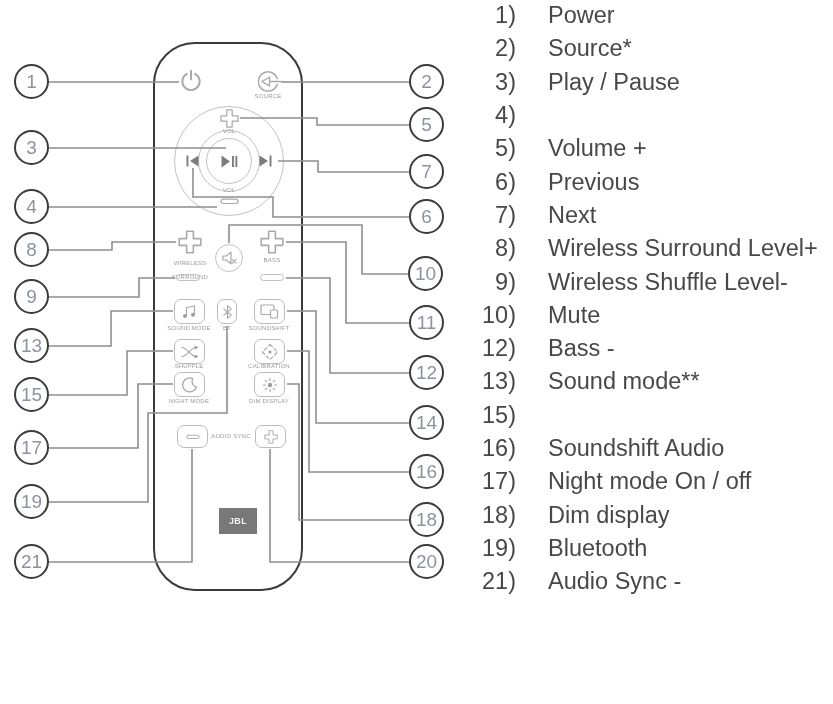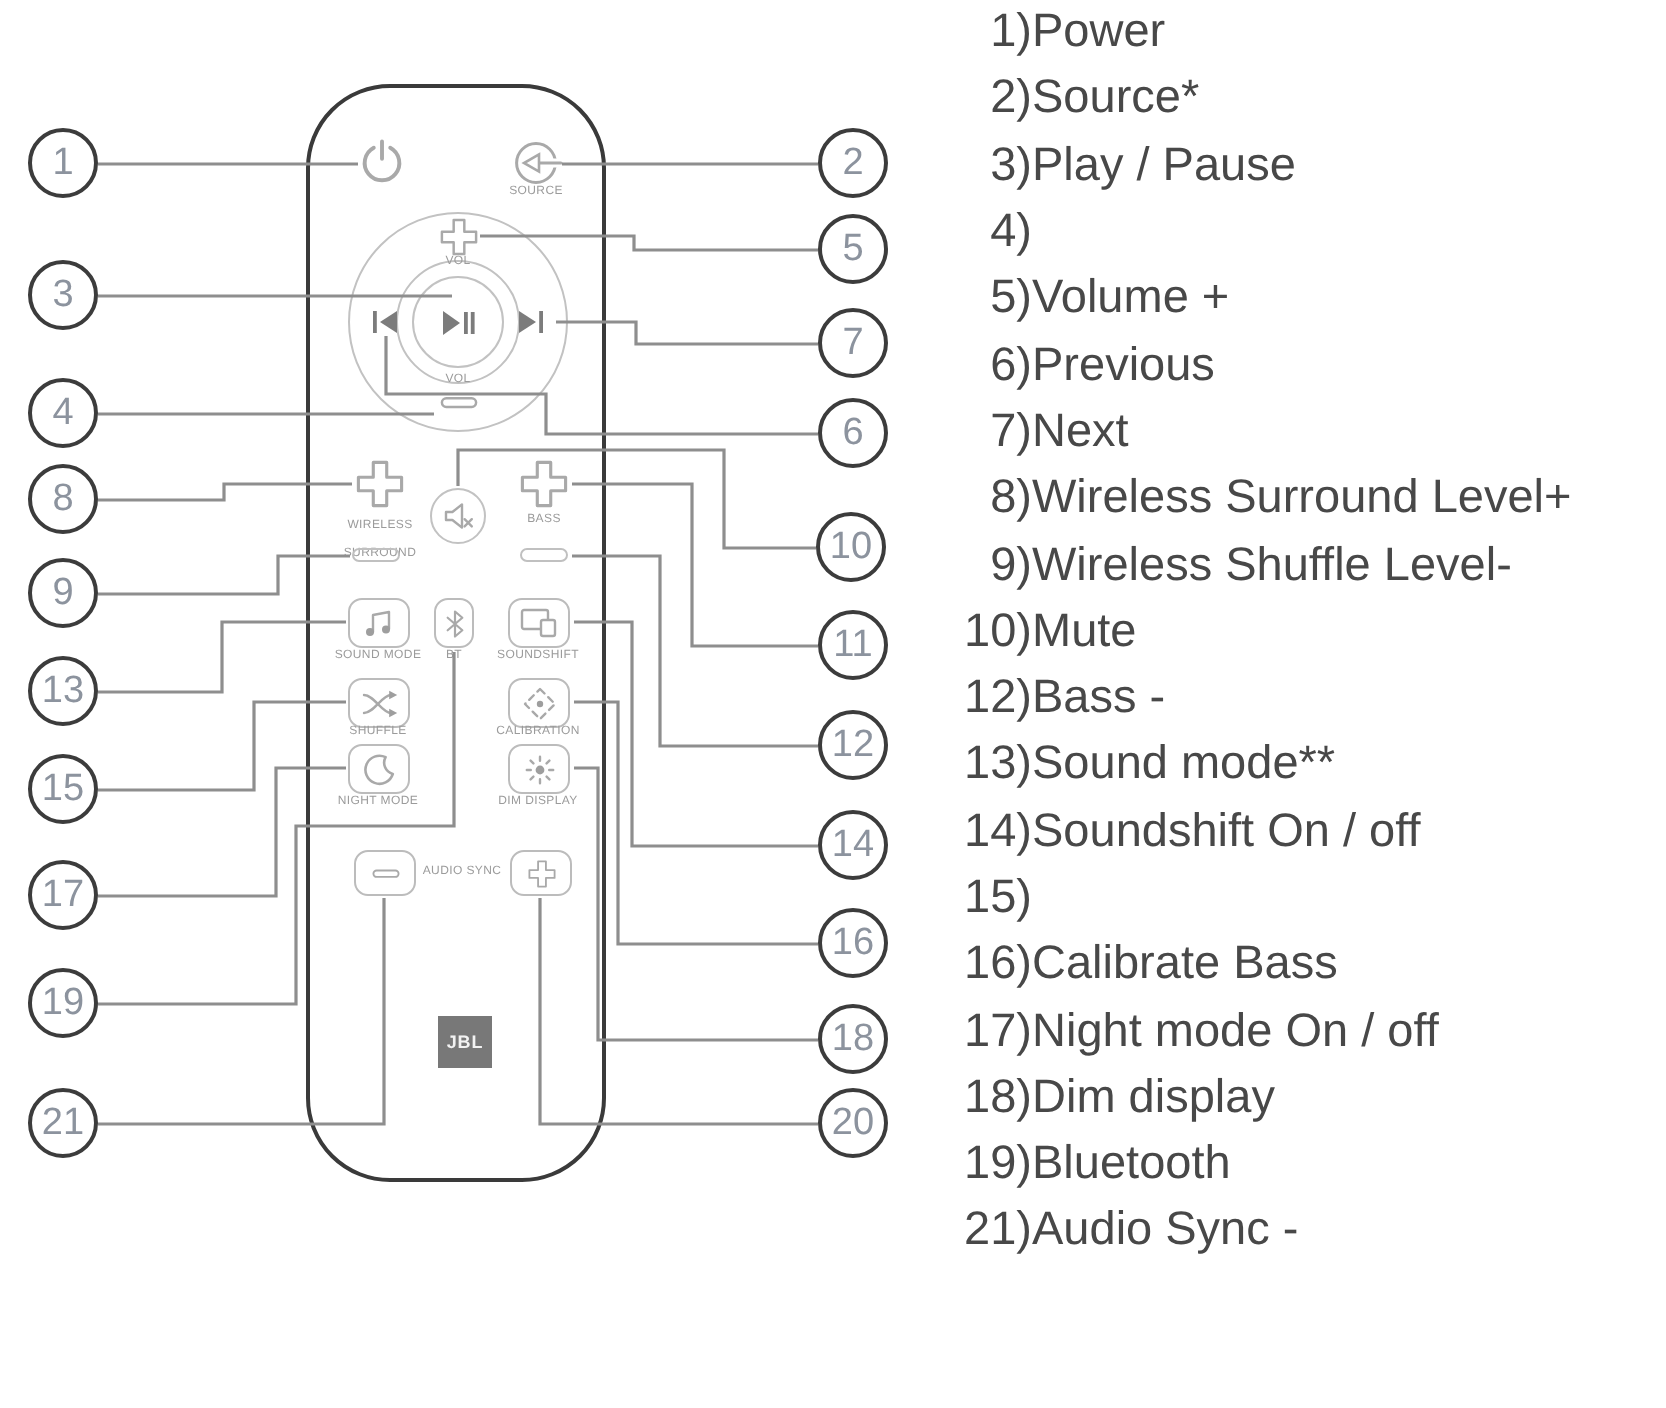--- a/index.html
+++ b/index.html
@@ -10,34 +10,34 @@
   .remote-body{position:absolute;left:153px;top:42px;width:150px;height:549px;
       border:2.5px solid #3a3a3a;border-radius:42px;background:transparent;box-sizing:border-box;}
   .abs{position:absolute;}
   .lbl{position:absolute;font-size:6px;line-height:1.15;color:#9b9b9b;text-align:center;
        letter-spacing:.2px;white-space:pre-line;}
   .ring{position:absolute;border:1.5px solid #c2c2c2;border-radius:50%;box-sizing:border-box;
         display:flex;align-items:center;justify-content:center;}
   .pill{position:absolute;border:1.2px solid #c0c0c0;border-radius:4px;box-sizing:border-box;}
   .btn{position:absolute;border:1.5px solid #bcbcbc;border-radius:7px;box-sizing:border-box;
        display:flex;align-items:center;justify-content:center;background:#fff;}
-  .jbl{position:absolute;left:219px;top:508px;width:27px;height:26px;background:#787878;
+  .jbl{position:absolute;left:219px;top:508px;width:38px;height:26px;background:#787878;
        color:#f2f2f2;font-size:9px;font-weight:bold;display:flex;align-items:center;
        justify-content:center;letter-spacing:.4px;}
   #lines{position:absolute;left:0;top:0;pointer-events:none;}
   .callout{position:absolute;width:35px;height:35px;border:2.5px solid #3c3c3c;border-radius:50%;
        background:#fff;box-sizing:border-box;display:flex;align-items:center;justify-content:center;
        font-size:19px;color:#8c939e;z-index:5;}
   .ic{stroke:#a9a9a9;fill:none;stroke-width:1.3;stroke-linecap:round;stroke-linejoin:round;}
   .icf{fill:#7c7c7c;stroke:none;}
   
   #legend{position:absolute;left:481px;top:-1px;width:352px;}
   .lrow{display:flex;align-items:center;height:33.3px;font-size:23.5px;color:#484848;}
   .lrow .n{width:35px;text-align:right;flex:none;}
-  .lrow .t{white-space:nowrap;}
+  .lrow .t{margin-left:32px;white-space:nowrap;}
 </style>
 </head>
 <body>
 
 <div id="page">
 
   <div id="diagram">
 
     <div class="remote-body"></div>
 
@@ -260,29 +260,25 @@
       </div>
     <div class="lrow">
         <span class="n">12)</span>
         <span class="t">Bass -</span>
       </div>
     <div class="lrow">
         <span class="n">13)</span>
         <span class="t">Sound mode**</span>
       </div>
     <div class="lrow">
-        <span class="n">14)</span>
-        <span class="t">Soundshift On / off</span>
-      </div>
-    <div class="lrow">
         <span class="n">15)</span>
       </div>
     <div class="lrow">
         <span class="n">16)</span>
-        <span class="t">Calibrate Bass</span>
+        <span class="t">Soundshift Audio</span>
       </div>
     <div class="lrow">
         <span class="n">17)</span>
         <span class="t">Night mode On / off</span>
       </div>
     <div class="lrow">
         <span class="n">18)</span>
         <span class="t">Dim display</span>
       </div>
     <div class="lrow">

